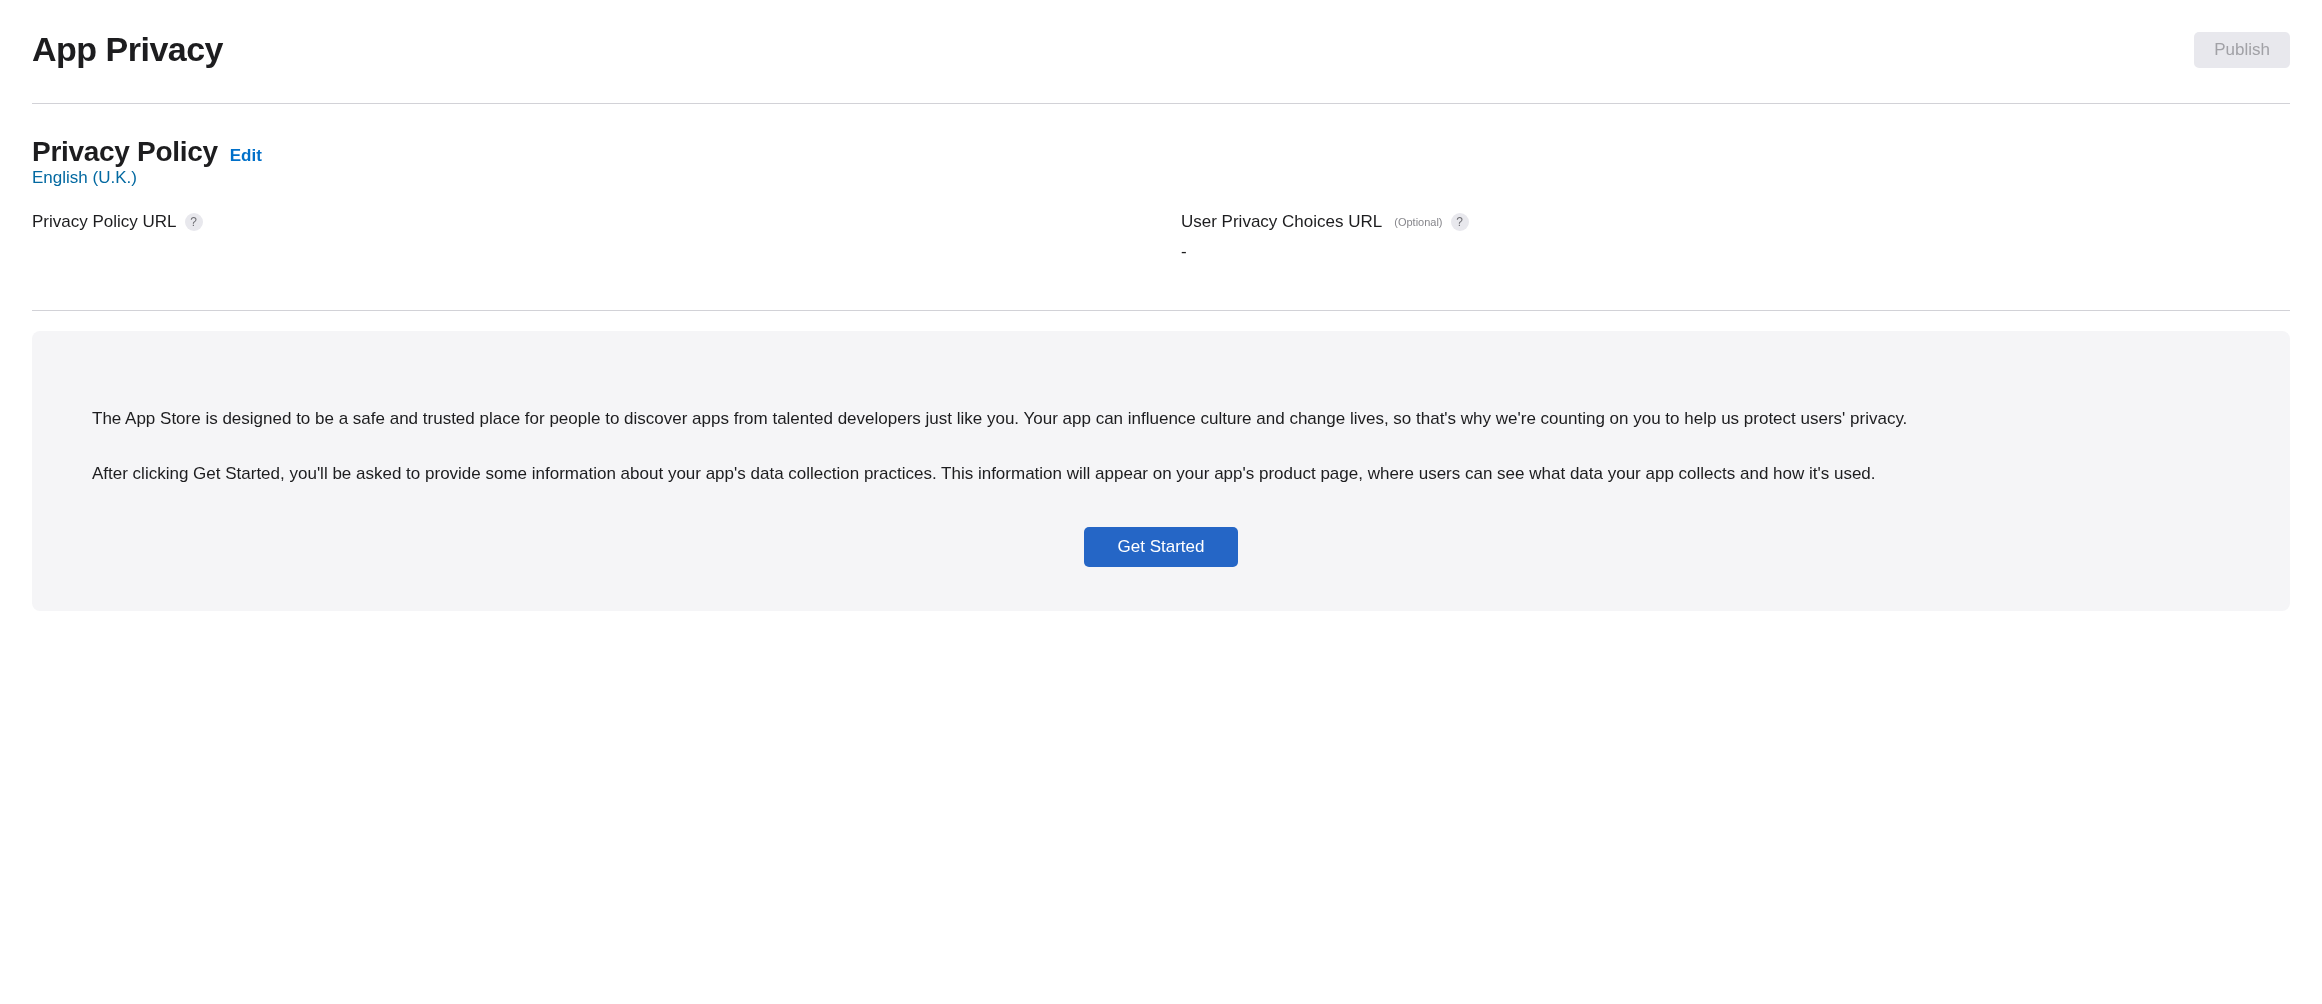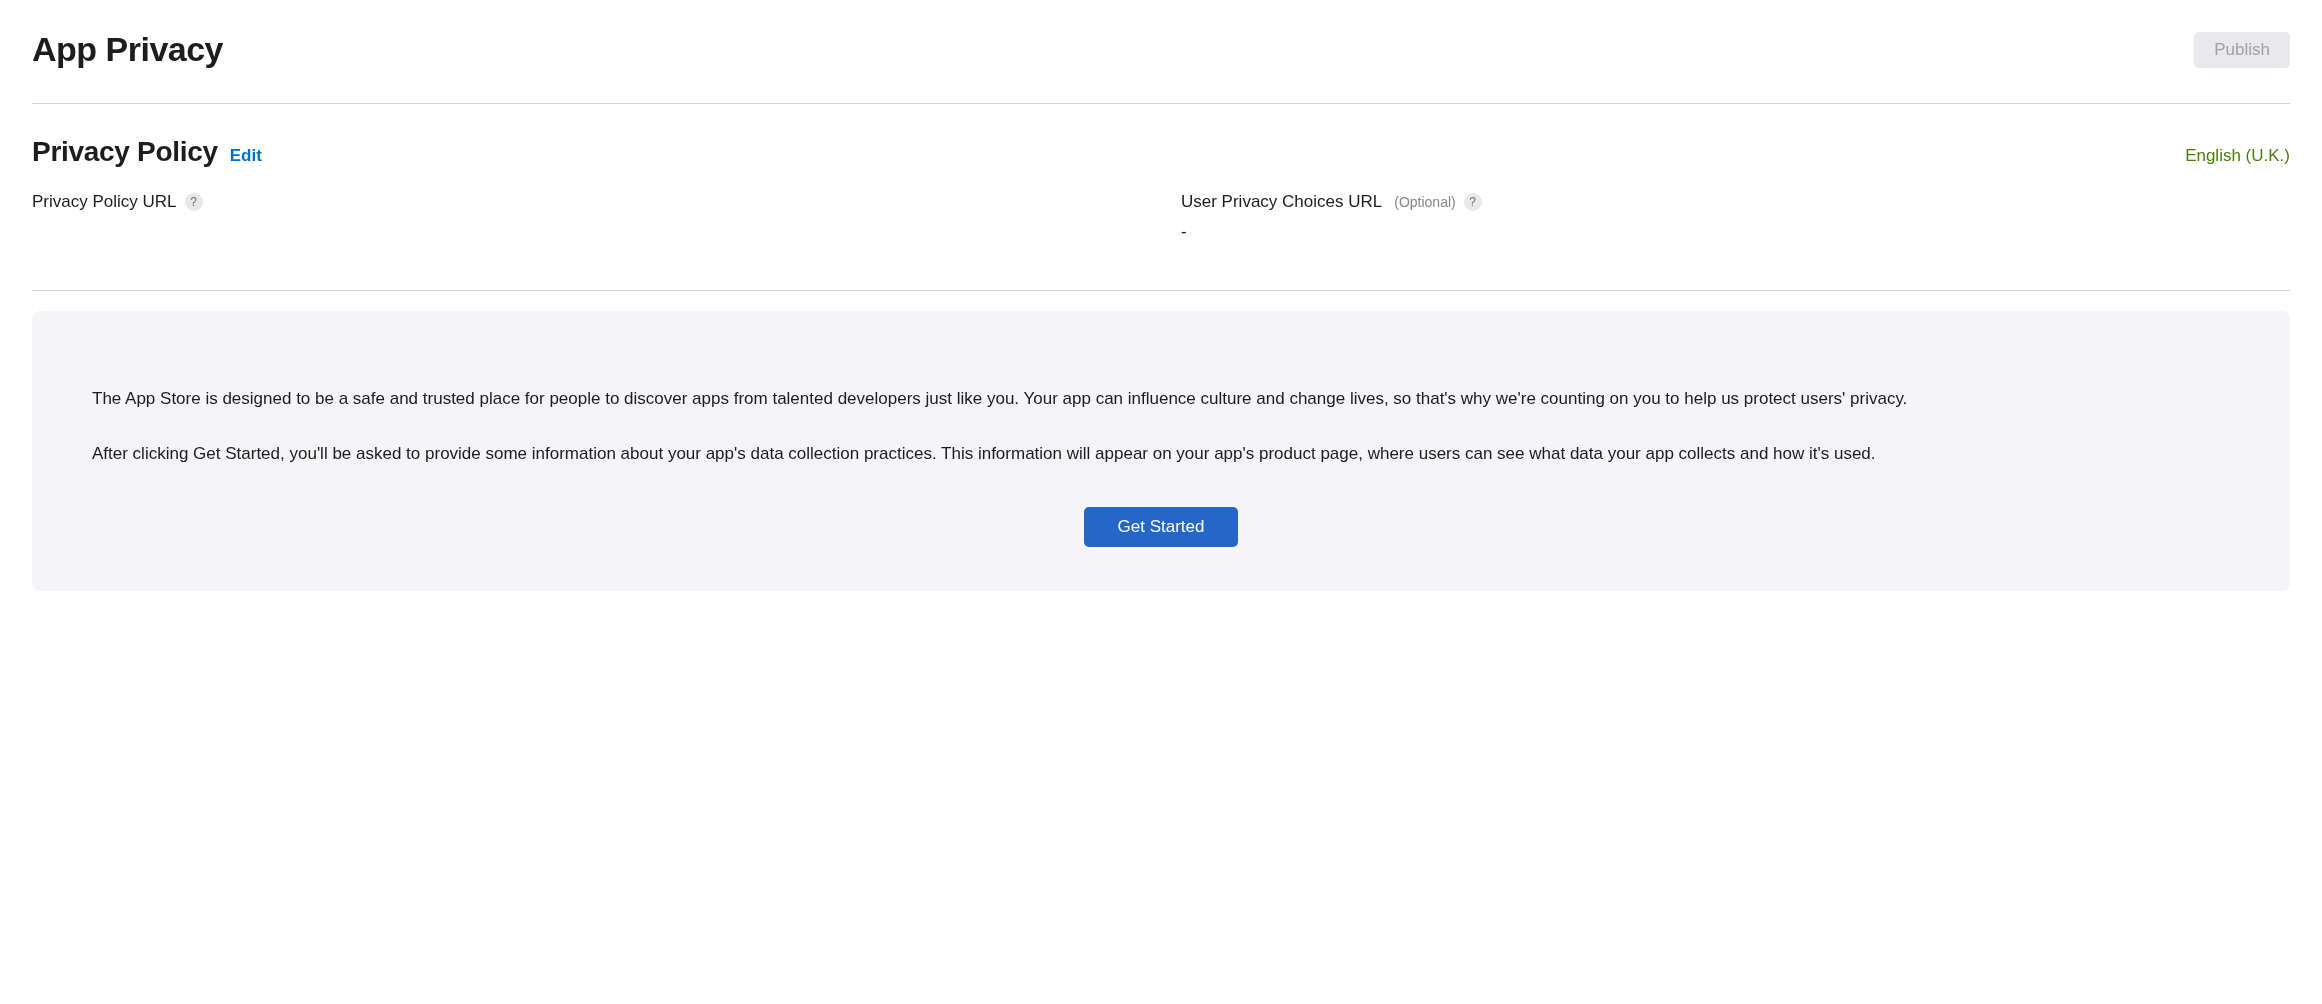--- a/index.html
+++ b/index.html
@@ -39,41 +39,42 @@
       border: none;
       border-top: 1px solid #d2d2d7;
       margin: 0;
     }
     .section-header {
       display: flex;
       justify-content: space-between;
       align-items: baseline;
       margin-top: 32px;
       margin-bottom: 24px;
+      flex-direction: column;
     }
     .section-title-group {
       display: flex;
       align-items: baseline;
       gap: 12px;
     }
     .section-title {
       font-size: 28px;
       font-weight: 700;
       letter-spacing: -0.3px;
     }
     .edit-link {
       color: #0070c9;
       font-size: 17px;
       text-decoration: none;
       cursor: pointer;
       font-weight: bold;
     }
     .locale {
       font-size: 17px;
-      color: #4d7c0f;
+      color: #0369a1;
     }
     .fields-row {
       display: flex;
       gap: 40px;
       margin-bottom: 48px;
     }
     .field {
       flex: 1;
     }
     .field-label-row {
@@ -81,21 +82,21 @@
       align-items: center;
       gap: 8px;
       margin-bottom: 10px;
     }
     .field-label {
       font-size: 17px;
       color: #1d1d1f;
     }
     .optional {
       color: #86868b;
-      font-size: 14px;
+      font-size: 11px;
       margin-left: 4px;
     }
     .help-icon {
       display: inline-flex;
       align-items: center;
       justify-content: center;
       width: 18px;
       height: 18px;
       border-radius: 50%;
       background: #e8e8ed;

